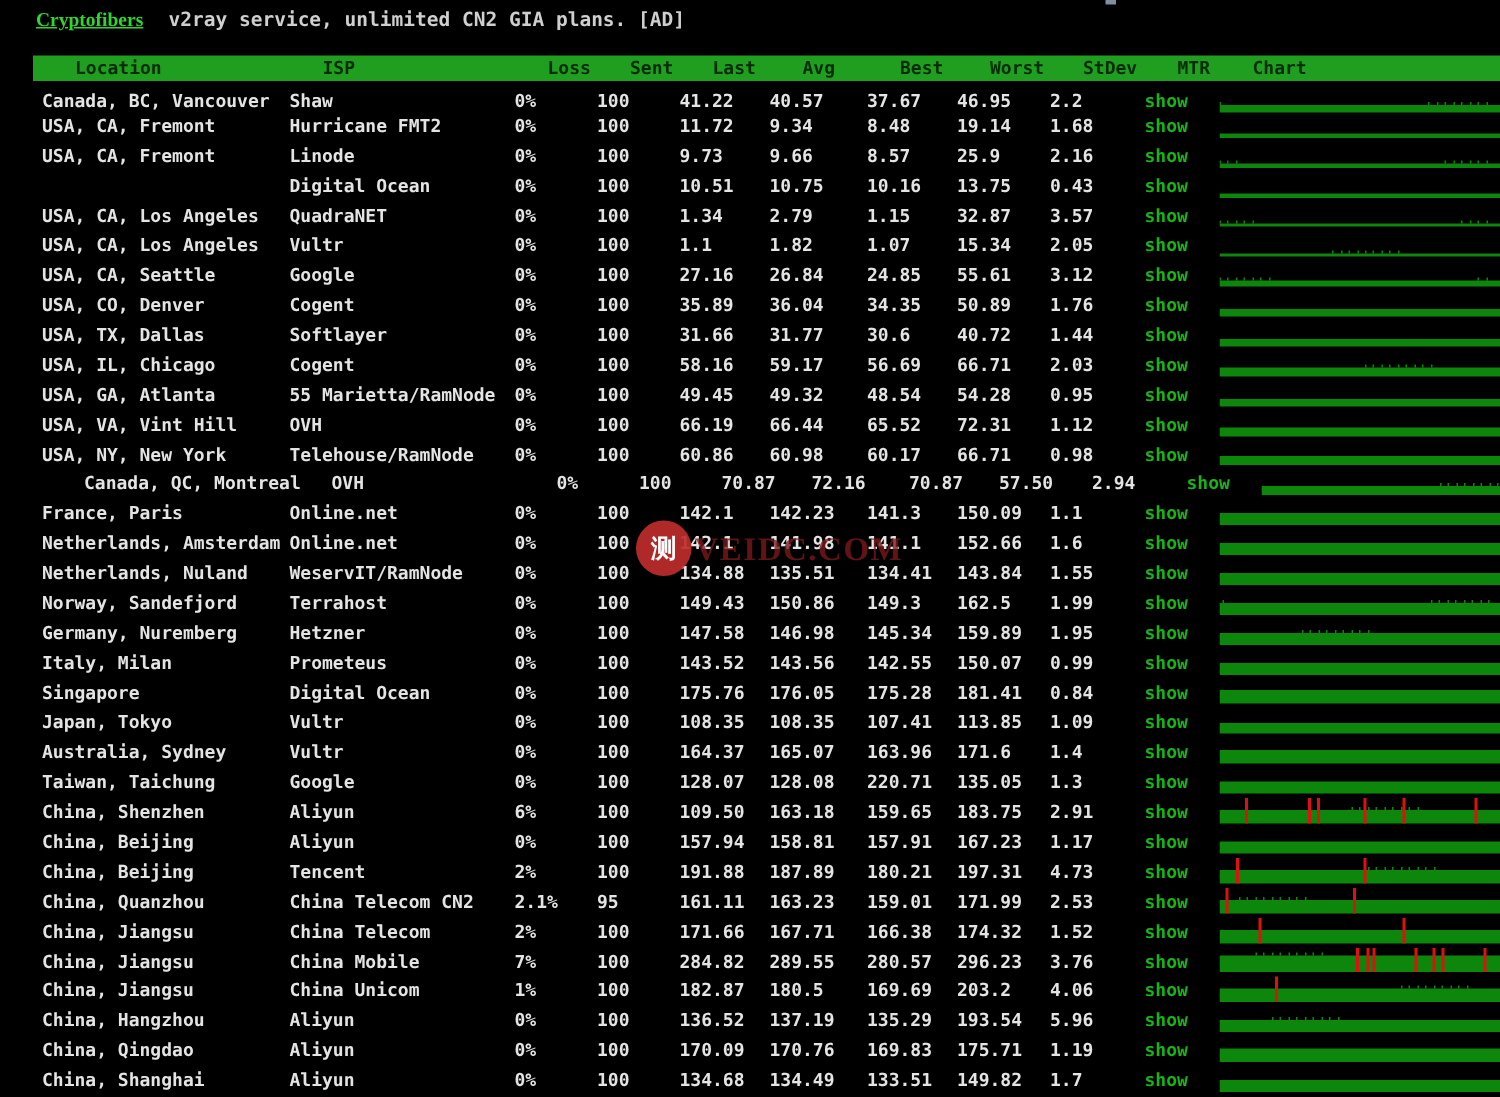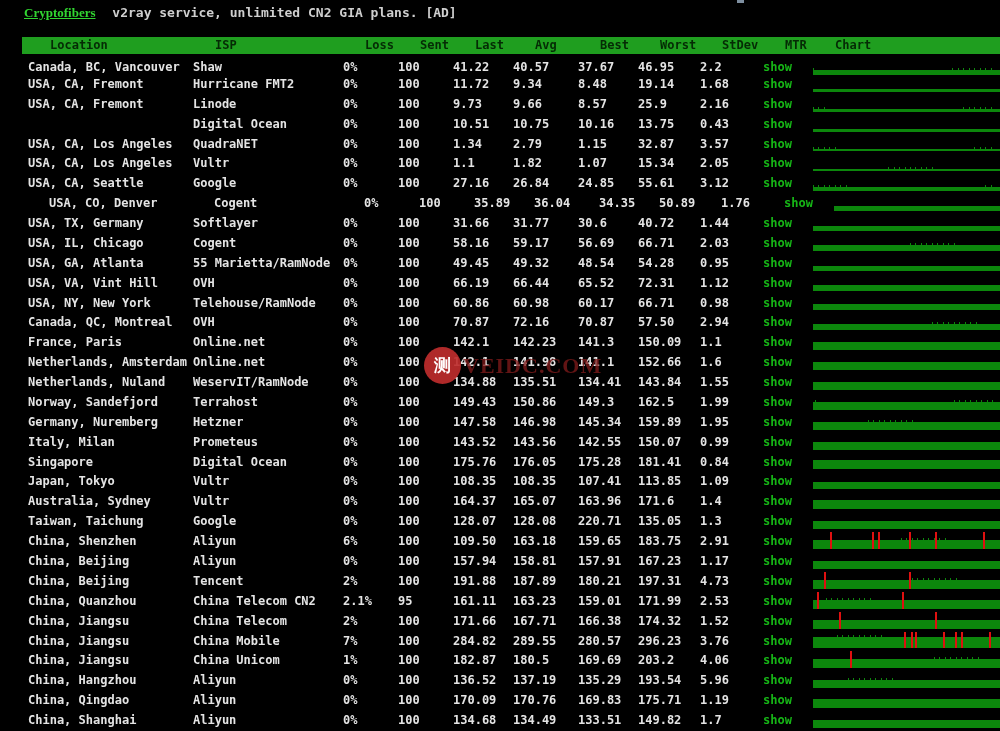--- a/index.html
+++ b/index.html
@@ -201,37 +201,37 @@
           <div class="tick" style="left: 27px; bottom: 7px; height: 2px;"></div>
           <div class="tick" style="left: 22px; bottom: 7px; height: 2px;"></div>
           <div class="tick" style="left: 16px; bottom: 7px; height: 2px;"></div>
           <div class="tick" style="left: 11px; bottom: 7px; height: 2px;"></div>
           <div class="tick" style="left: 5px; bottom: 7px; height: 2px;"></div>
           <div class="tick" style="left: 0px; bottom: 7px; height: 2px;"></div>
           <div class="tick" style="left: 178px; bottom: 7px; height: 2px;"></div>
           <div class="tick" style="left: 172px; bottom: 7px; height: 2px;"></div>
         </div>
       </div>
-      <div class="row" style="top: 139.16px; margin-left: 21px;">
+      <div class="row" style="top: 139.16px;">
         <span class="cell c-loc">USA, CO, Denver</span>
         <span class="cell c-isp">Cogent</span>
         <span class="cell c-loss">0%</span>
         <span class="cell c-sent">100</span>
         <span class="cell c-last">35.89</span>
         <span class="cell c-avg">36.04</span>
         <span class="cell c-best">34.35</span>
         <span class="cell c-worst">50.89</span>
         <span class="cell c-stdev">1.76</span>
         <a class="cell c-mtr mtr-link">show</a>
         <div class="chart c-chart">
           <div class="bar" style="height: 5px; bottom: 3px;"></div>
         </div>
       </div>
       <div class="row" style="top: 159.04px;">
-        <span class="cell c-loc">USA, TX, Germany</span>
+        <span class="cell c-loc">USA, TX, Dallas</span>
         <span class="cell c-isp">Softlayer</span>
         <span class="cell c-loss">0%</span>
         <span class="cell c-sent">100</span>
         <span class="cell c-last">31.66</span>
         <span class="cell c-avg">31.77</span>
         <span class="cell c-best">30.6</span>
         <span class="cell c-worst">40.72</span>
         <span class="cell c-stdev">1.44</span>
         <a class="cell c-mtr mtr-link">show</a>
         <div class="chart c-chart">
@@ -300,21 +300,21 @@
         <span class="cell c-last">60.86</span>
         <span class="cell c-avg">60.98</span>
         <span class="cell c-best">60.17</span>
         <span class="cell c-worst">66.71</span>
         <span class="cell c-stdev">0.98</span>
         <a class="cell c-mtr mtr-link">show</a>
         <div class="chart c-chart">
           <div class="bar" style="height: 6px; bottom: 3px;"></div>
         </div>
       </div>
-      <div class="row" style="top: 258.44px;">
+      <div class="row" style="top: 258.44px; margin-left: 28px;">
         <span class="cell c-loc">Canada, QC, Montreal</span>
         <span class="cell c-isp">OVH</span>
         <span class="cell c-loss">0%</span>
         <span class="cell c-sent">100</span>
         <span class="cell c-last">70.87</span>
         <span class="cell c-avg">72.16</span>
         <span class="cell c-best">70.87</span>
         <span class="cell c-worst">57.50</span>
         <span class="cell c-stdev">2.94</span>
         <a class="cell c-mtr mtr-link">show</a>

